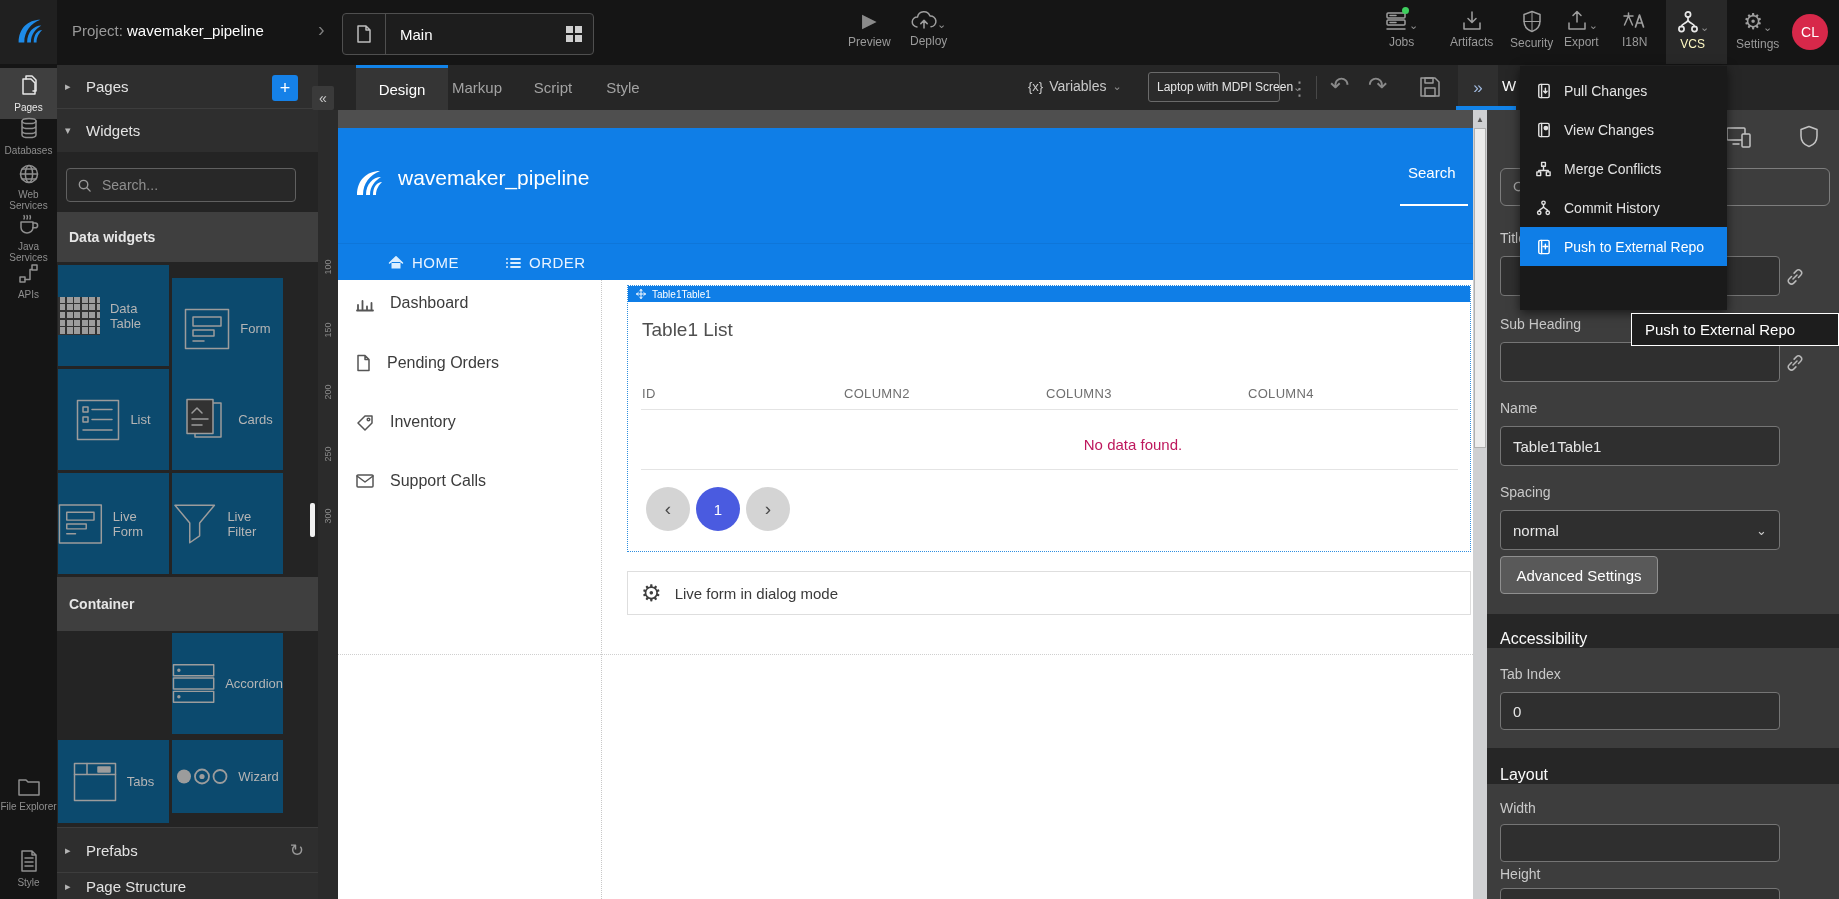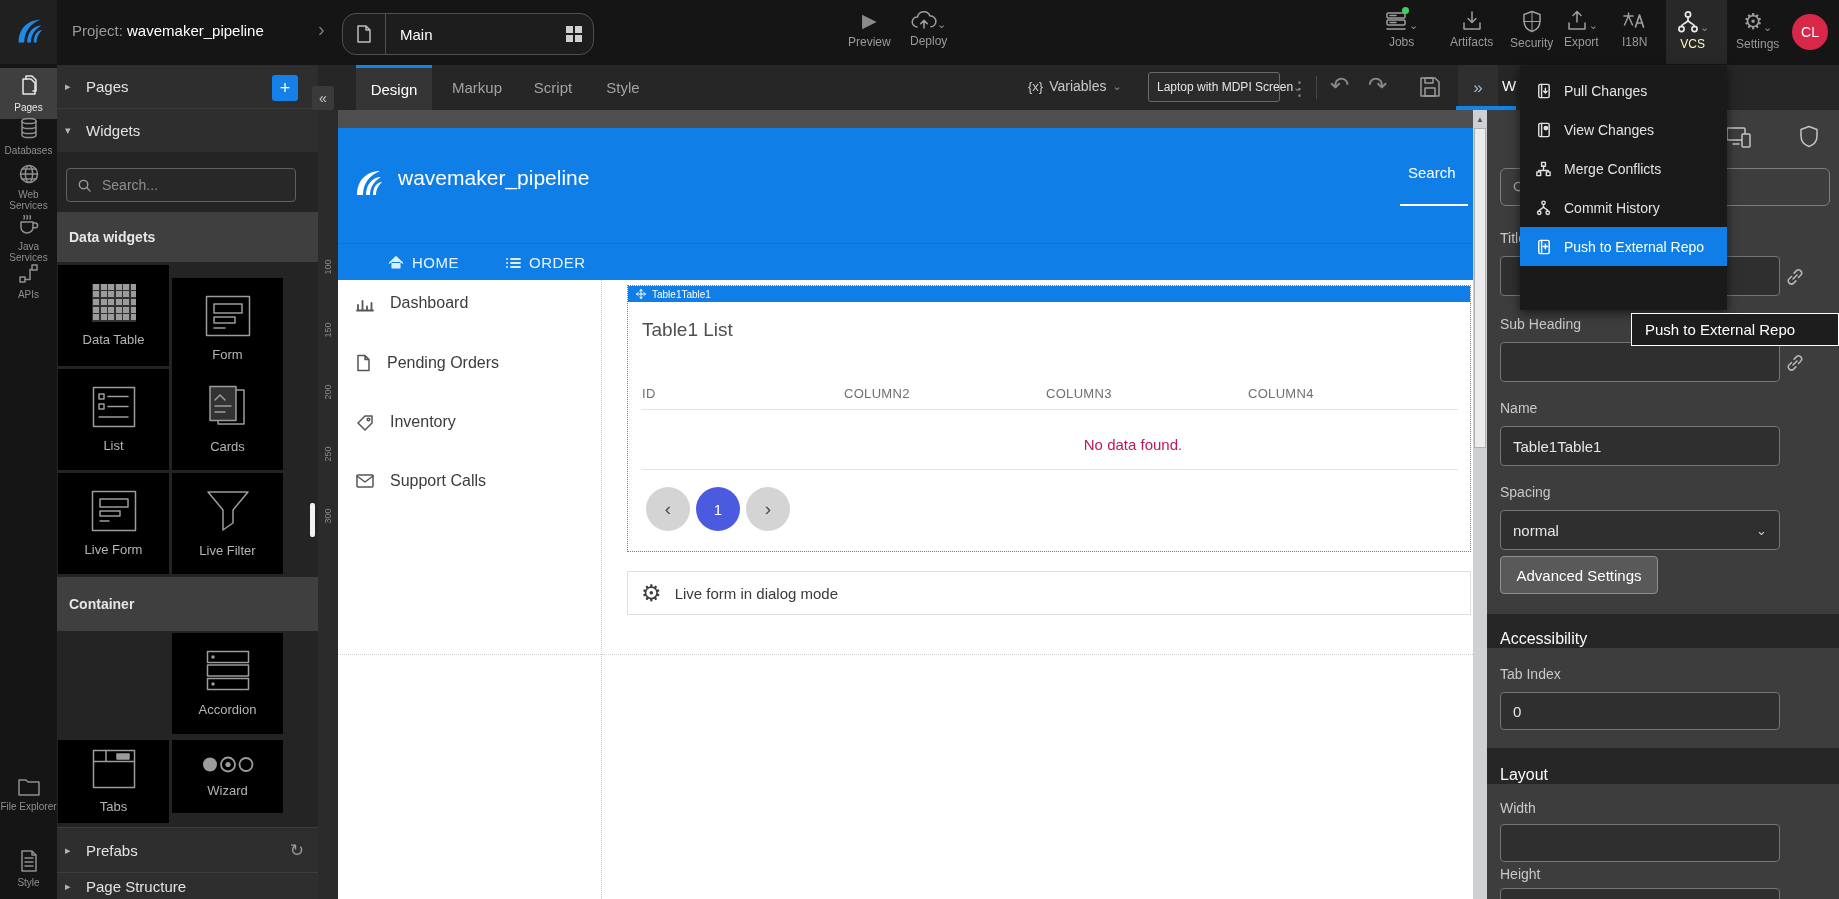--- a/index.html
+++ b/index.html
@@ -5,34 +5,34 @@
   html,body{margin:0;padding:0}
   body{width:1839px;height:899px;position:relative;overflow:hidden;background:#161616;
        font-family:"Liberation Sans",sans-serif;color:#ddd;}
   .abs{position:absolute}
   .txt{white-space:nowrap}
   svg.ic{fill:none;stroke:currentColor;stroke-width:1.5;stroke-linecap:round;stroke-linejoin:round;display:block}
   
   #topbar{left:0;top:0;width:1839px;height:65px;background:#151515;border-bottom:1px solid #000}
   .tb-label{font-size:12px;color:#9a9a9a}
   .tb-item{position:absolute;top:10px;display:flex;flex-direction:column;align-items:center;gap:3px;color:#9e9e9e;cursor:pointer}
-  .maintab{position:absolute;left:342px;top:13px;width:250px;height:40px;background:#1d1d1d;border:1px solid #4f4f4f;border-radius:14px;display:flex;align-items:center}
+  .maintab{position:absolute;left:342px;top:13px;width:250px;height:40px;background:#1d1d1d;border:1px solid #4f4f4f;border-radius:4px;display:flex;align-items:center}
   
   #sidebar{left:0;top:65px;width:57px;height:834px;background:#151515;border-right:1px solid #000}
   .rail-item{position:absolute;left:0;width:57px;display:flex;flex-direction:column;align-items:center;gap:4px;color:#8f8f8f;cursor:pointer}
   .rail-item .lbl{font-size:10px;line-height:11px;text-align:center}
   .rail-item.active{background:#3f3f3f;color:#e8e8e8;padding:6px 0}
   
   #panel{left:57px;top:65px;width:261px;height:834px;background:#242424}
   .prow{position:absolute;left:0;width:261px;height:43px;background:#2e2e2e;display:flex;align-items:center;cursor:pointer}
   .prow .arr{width:14px;margin-left:8px;color:#b5b5b5;font-size:11px}
   .prow .plabel{font-size:15px;color:#e3e3e3;margin-left:7px}
   .phead{position:absolute;left:0;width:261px;background:#3f3f3f;display:flex;align-items:center}
   .phead span{font-size:14px;font-weight:bold;color:#e6e6e6;margin-left:12px}
-  .card{position:absolute;width:111px;background:#000000;display:flex;flex-direction:column;align-items:center;justify-content:center;gap:10px;cursor:pointer;color:#9c9c9c}
+  .card{position:absolute;width:111px;background:#0c4a6e;display:flex;flex-direction:row;align-items:center;justify-content:center;gap:10px;cursor:pointer;color:#9c9c9c}
   .card .clabel{font-size:13px;color:#b5b5b5}
   
   #toolbar{left:318px;top:65px;width:1521px;height:45px;background:#262626}
   .dtab{position:absolute;top:0;height:45px;display:flex;align-items:center;justify-content:center;font-size:15px;color:#a3a3a3;cursor:pointer}
   .dtab.active{background:#353535;color:#fff;border-top:3px solid #1283e8;box-sizing:border-box}
   
   #ruler{left:318px;top:110px;width:20px;height:789px;background:#2b2b2b}
   .rnum{position:absolute;left:2px;transform:rotate(-90deg);font-size:9px;color:#8a8a8a}
   #canvas{left:338px;top:110px;width:1135px;height:789px;background:#fff}
   #canvas .frame{position:absolute;left:0;top:0;width:1135px;height:18px;background:#4f4f4f}
@@ -341,21 +341,21 @@
   </div>
   <div class="prow" style="top:807px;height:27px;border-top:1px solid #3d3d3d">
     <span class="arr">▸</span>
     <span class="plabel">Page Structure</span>
   </div>
   <div class="abs" style="left:253px;top:438px;width:5px;height:34px;background:#f2f2f2;border-radius:2px"></div>
 </div>
 
 <div id="toolbar" class="abs">
   <div class="abs" style="left:-6px;top:21px;width:22px;height:24px;background:#3a3a3a;border-radius:2px;display:flex;align-items:center;justify-content:center;color:#c9c9c9;font-size:14px;cursor:pointer">«</div>
-  <div class="dtab active" style="left:38px;width:76px">
+  <div class="dtab active" style="left:38px;width:92px">
       <span>Design</span>
     </div>
   <div class="dtab" style="left:128px;width:62px">
       <span>Markup</span>
     </div>
   <div class="dtab" style="left:208px;width:54px">
       <span>Script</span>
     </div>
   <div class="dtab" style="left:280px;width:50px">
       <span>Style</span>

